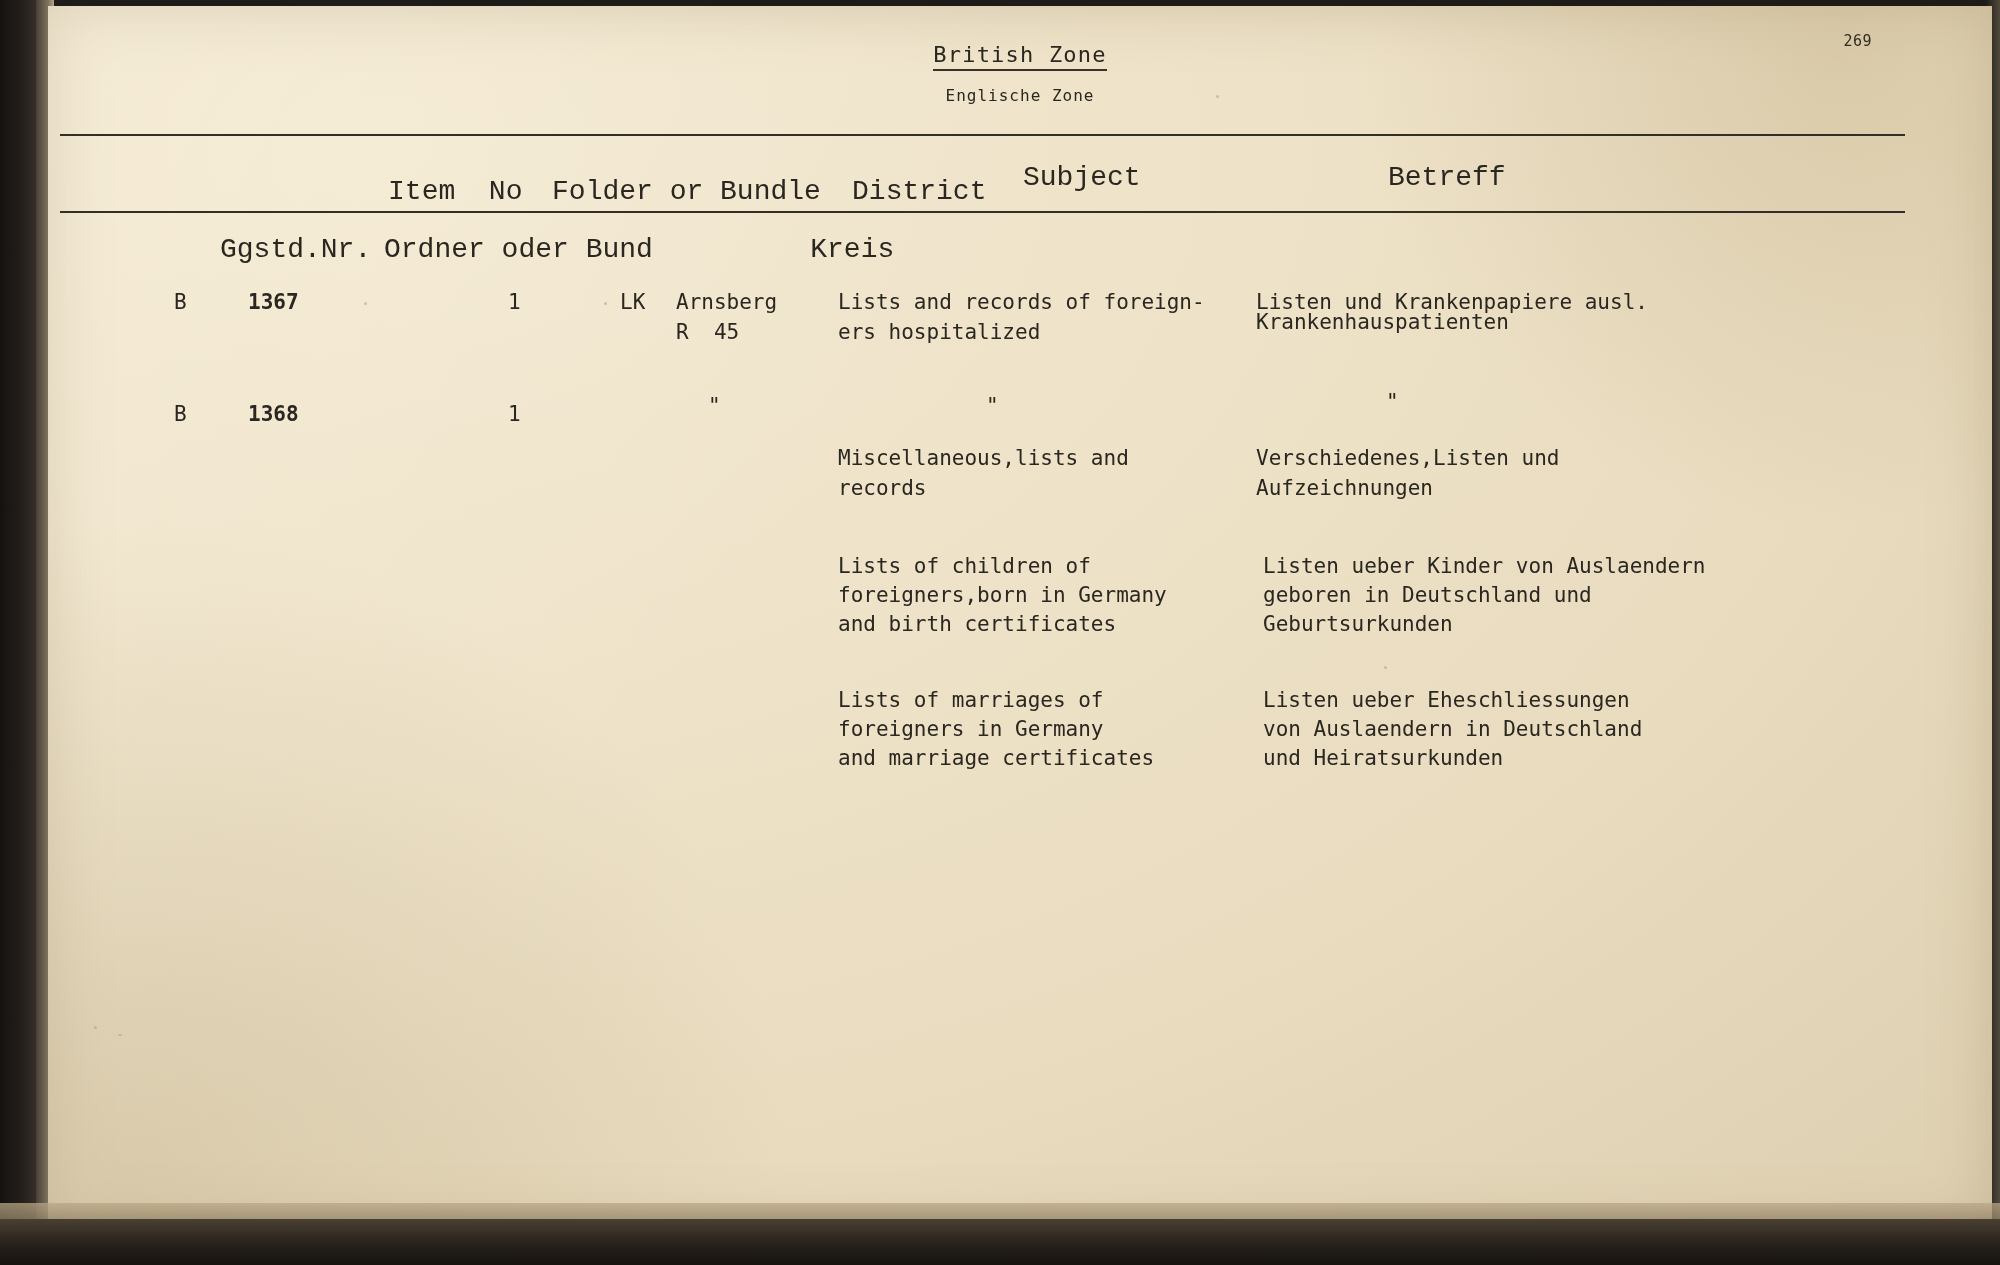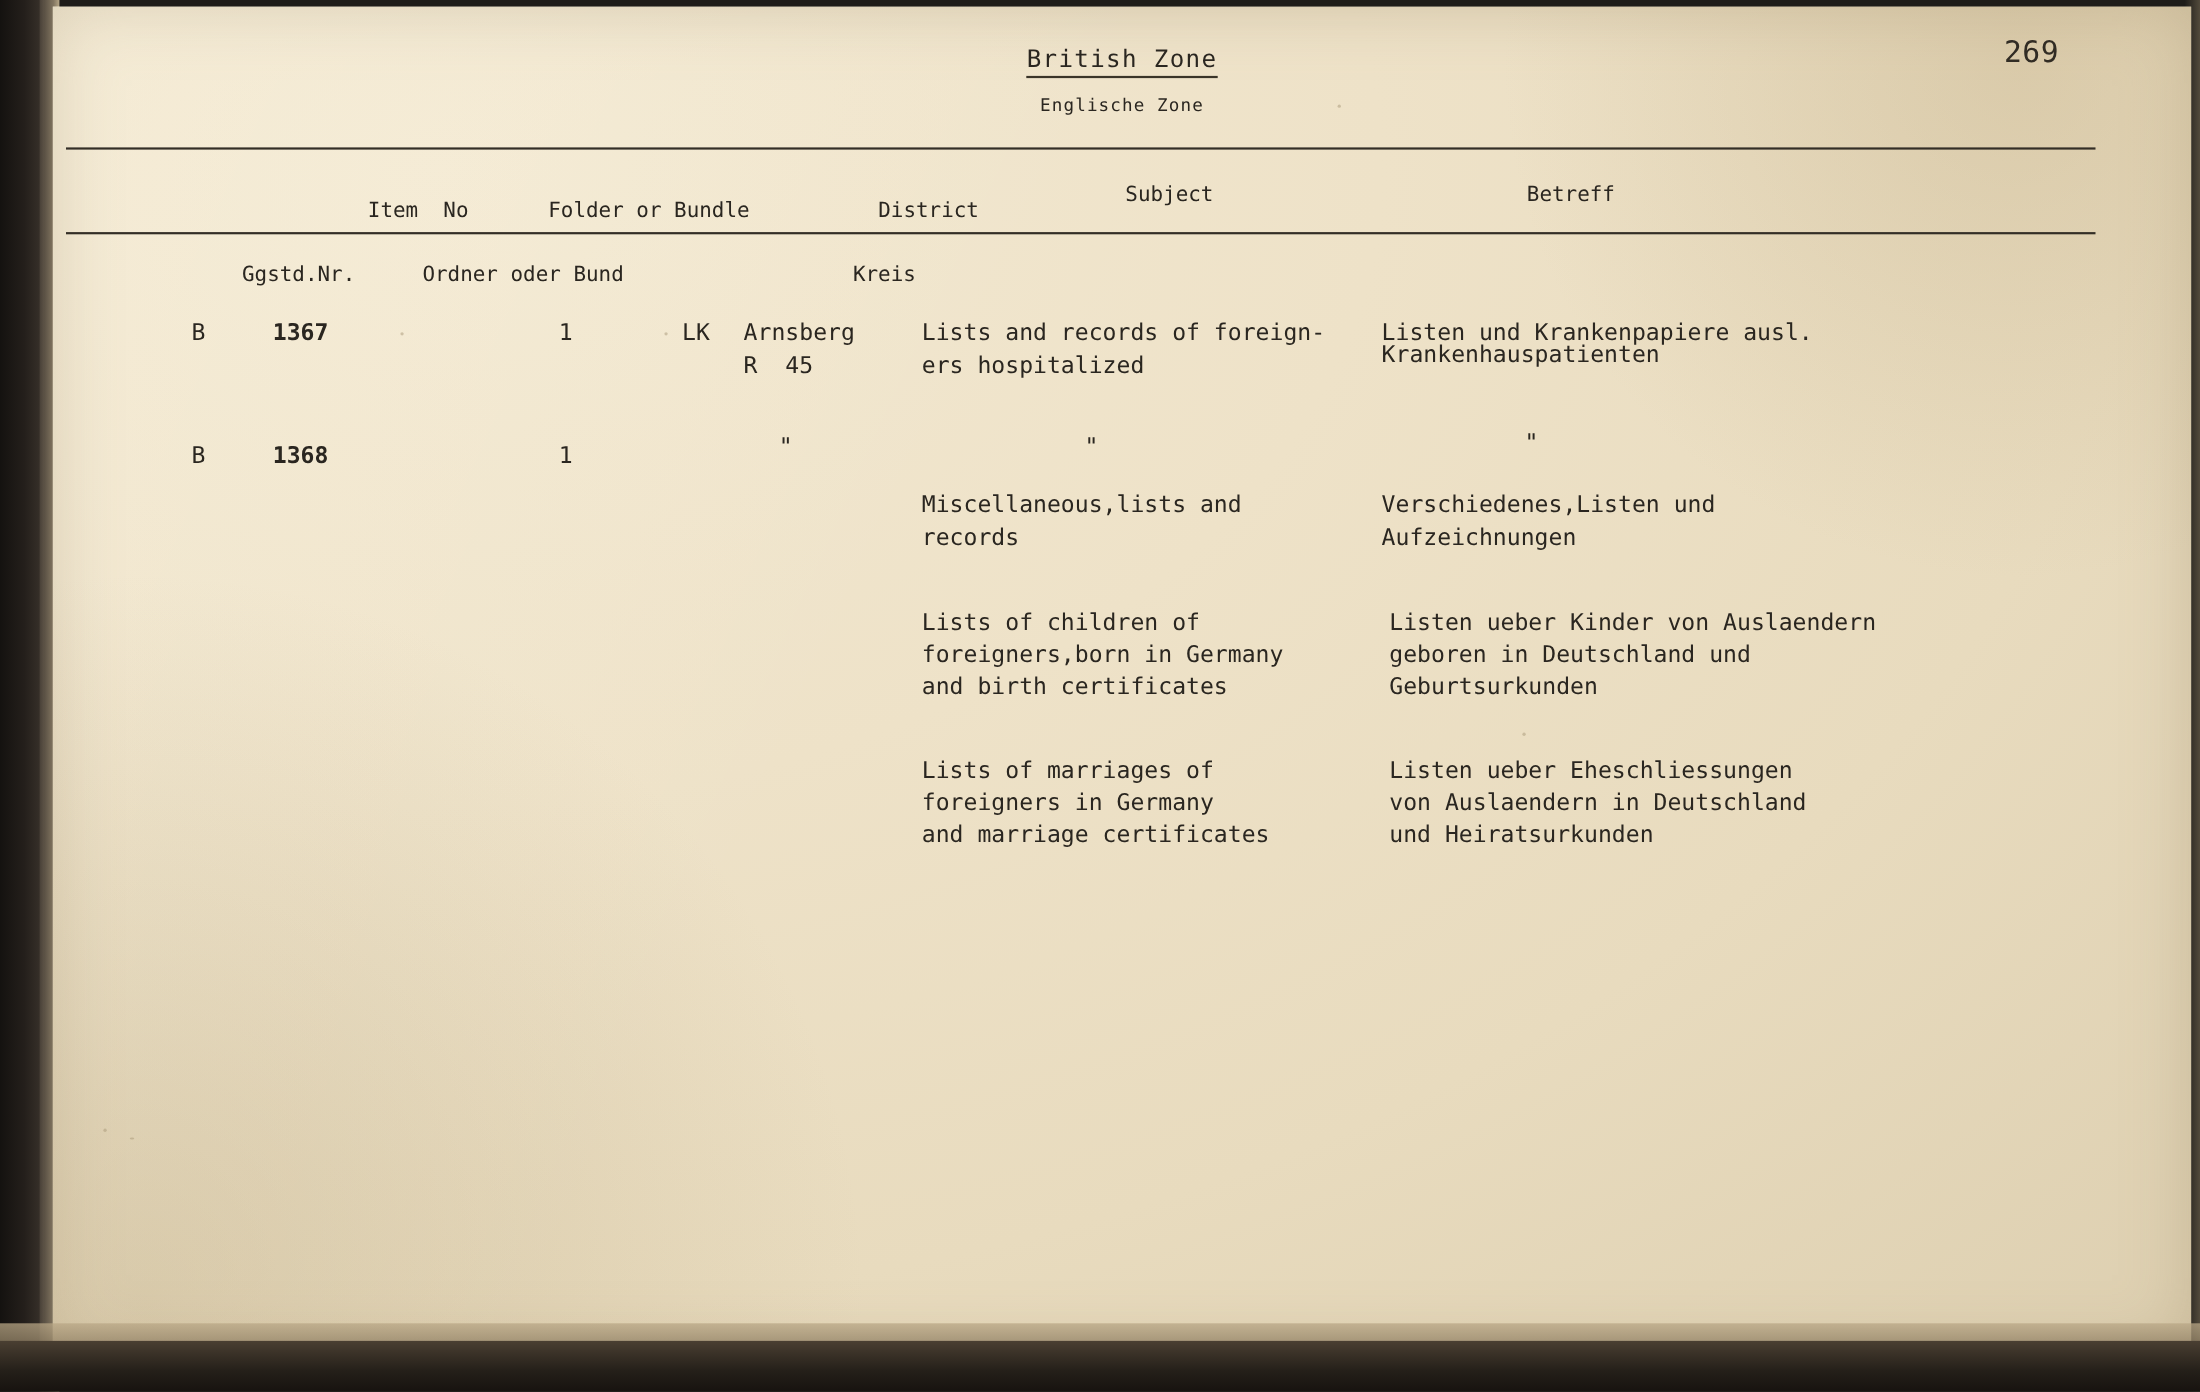--- a/index.html
+++ b/index.html
@@ -88,21 +88,21 @@
     width: 100%;
     height: 100%;
     color: #2a2620;
   }
 
   
   .page-number {
     position: absolute;
     right: 120px;
     top: 26px;
-    font-size: 27px;
+    font-size: 15px;
     letter-spacing: .5px;
     color: #312c24;
   }
   .title-en {
     position: absolute;
     left: 0; right: 0;
     top: 36px;
     text-align: center;
     font-size: 22px;
     letter-spacing: 1.2px;
@@ -130,22 +130,23 @@
   }
   .rule.r1 { top: 128px; }
   .rule.r2 { top: 205px; }
 
   
   .colheads {
     position: absolute;
     left: 0; top: 140px;
     width: 100%;
     height: 60px;
-    font-size: 19px;
+    font-size: 28px;
     line-height: 29px;
+    font-family: Liberation Mono, monospace;
   }
   .ch { position: absolute; white-space: pre; }
   .ch .l2 { display: block; }
 
   .ch-item     { left: 172px;  top: 2px; }
   .ch-folder   { left: 336px;  top: 2px; }
   .ch-district { left: 636px;  top: 2px; text-align: center; }
   .ch-subject  { left: 975px;  top: 17px; }
   .ch-betreff  { left: 1340px; top: 17px; }
 

